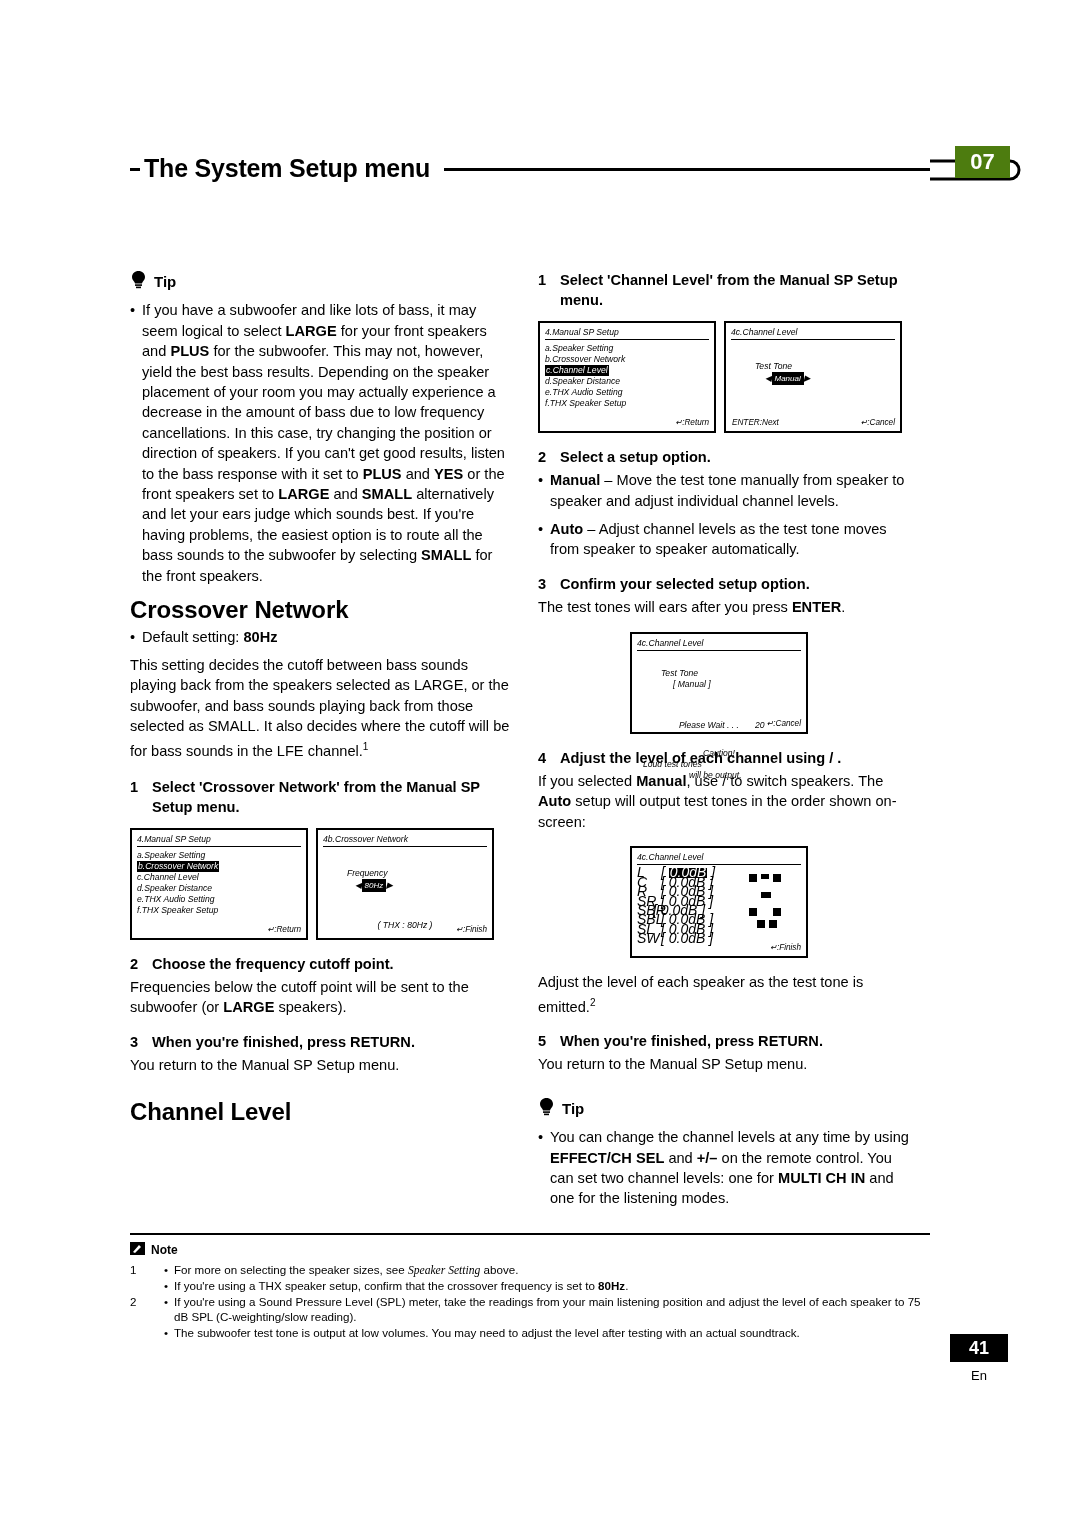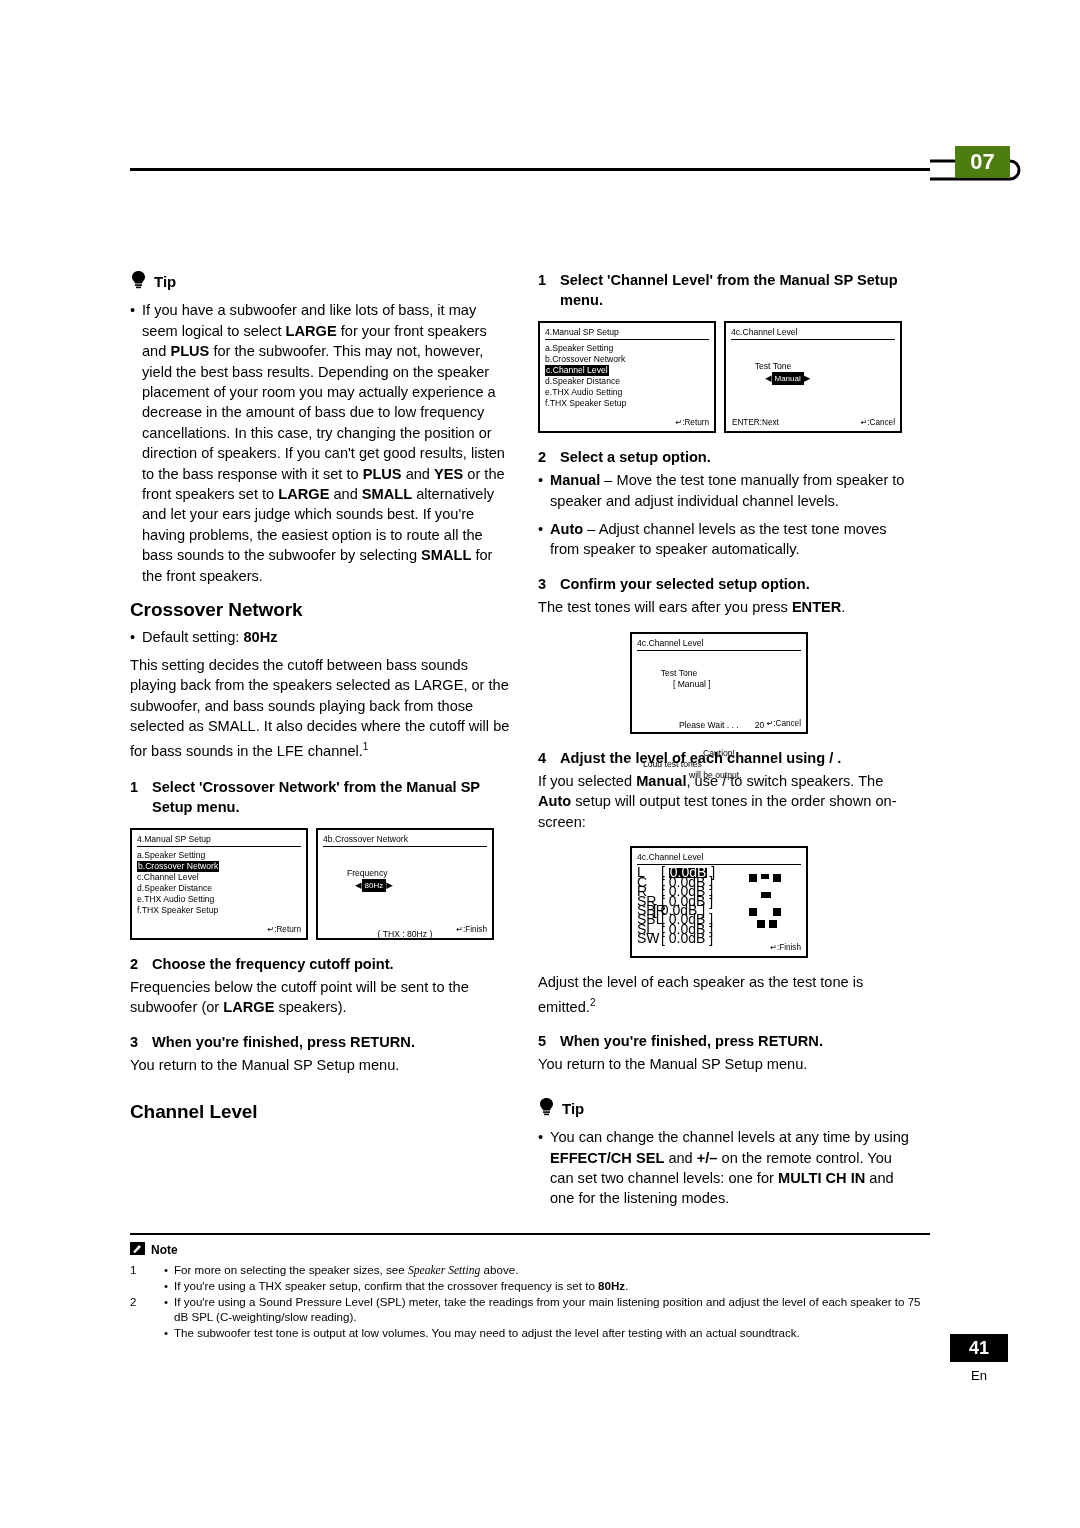--- a/index.html
+++ b/index.html
@@ -80,21 +80,21 @@
     line-height: 20.4px;
   }
   .col-left { left: 130px; }
   .col-right { left: 538px; }
 
   p { margin: 0 0 0 0; }
   .para { margin-bottom: 16px; }
   .b { font-weight: bold; }
 
   h2.section {
-    font-size: 19px;
+    font-size: 24px;
     font-weight: bold;
     margin: 14px 0 6px 0;
     letter-spacing: -0.1px;
   }
   .bullet-row {
     display: flex;
     margin-bottom: 2px;
   }
   .bullet-dot {
     width: 12px;
@@ -123,20 +123,21 @@
   }
   .tip-label {
     font-size: 15px;
     font-weight: bold;
   }
 
   
   .osd-group {
     position: relative;
     margin: 10px 0 6px 0;
+    font-style: italic;
   }
   .osd {
     border: 2px solid #000;
     background: #fff;
     font-family: "Liberation Sans", sans-serif;
     font-size: 8.6px;
     line-height: 11px;
     position: relative;
     box-sizing: border-box;
     padding: 4px 5px;
@@ -232,20 +233,21 @@
   .sup { font-size: 10px; vertical-align: super; }
   .italic-ser { font-family: "Liberation Serif", serif; font-style: italic; }
 </style>
 </head>
 <body>
 
 <div class="page">
 
   <div class="header">
     <div class="header-rule"></div>
+    <div class="header-title">The System Setup menu</div>
     <div class="header-cap">
       <svg width="130" height="24" viewBox="0 0 130 24">
         <path d="M0 3 L80 3 A9 9 0 0 1 80 21 L0 21" fill="none" stroke="#000" stroke-width="3"></path>
       </svg>
     </div>
   </div>
   <div class="header-num">07</div>
 
   <div class="col col-left">
 
@@ -294,21 +296,21 @@
         <div class="osd-line">e.THX Audio Setting</div>
         <div class="osd-line">f.THX Speaker Setup</div>
         <div class="osd-foot right">↵:Return</div>
       </div>
       <div class="osd" style="width:178px;height:112px;">
         <div class="osd-title">4b.Crossover Network</div>
         <div class="osd-line" style="margin-top:10px;">
           <span>Frequency</span>
           <span style="margin-left:8px;">◀</span><span class="val-box inv">80Hz</span><span>▶</span>
         </div>
-        <div class="osd-line" style="margin-top:26px; text-align:center;">( THX : 80Hz )</div>
+        <div class="osd-line" style="margin-top:17px; text-align:center;">( THX : 80Hz )</div>
         <div class="osd-foot right">↵:Finish</div>
       </div>
     </div>
 
     <div class="step">
       <div class="step-num">2</div>
       <div class="step-text">Choose the frequency cutoff point.</div>
     </div>
     <p>Frequencies below the cutoff point will be sent to the subwoofer (or <span class="b">LARGE</span> speakers).</p>
 

